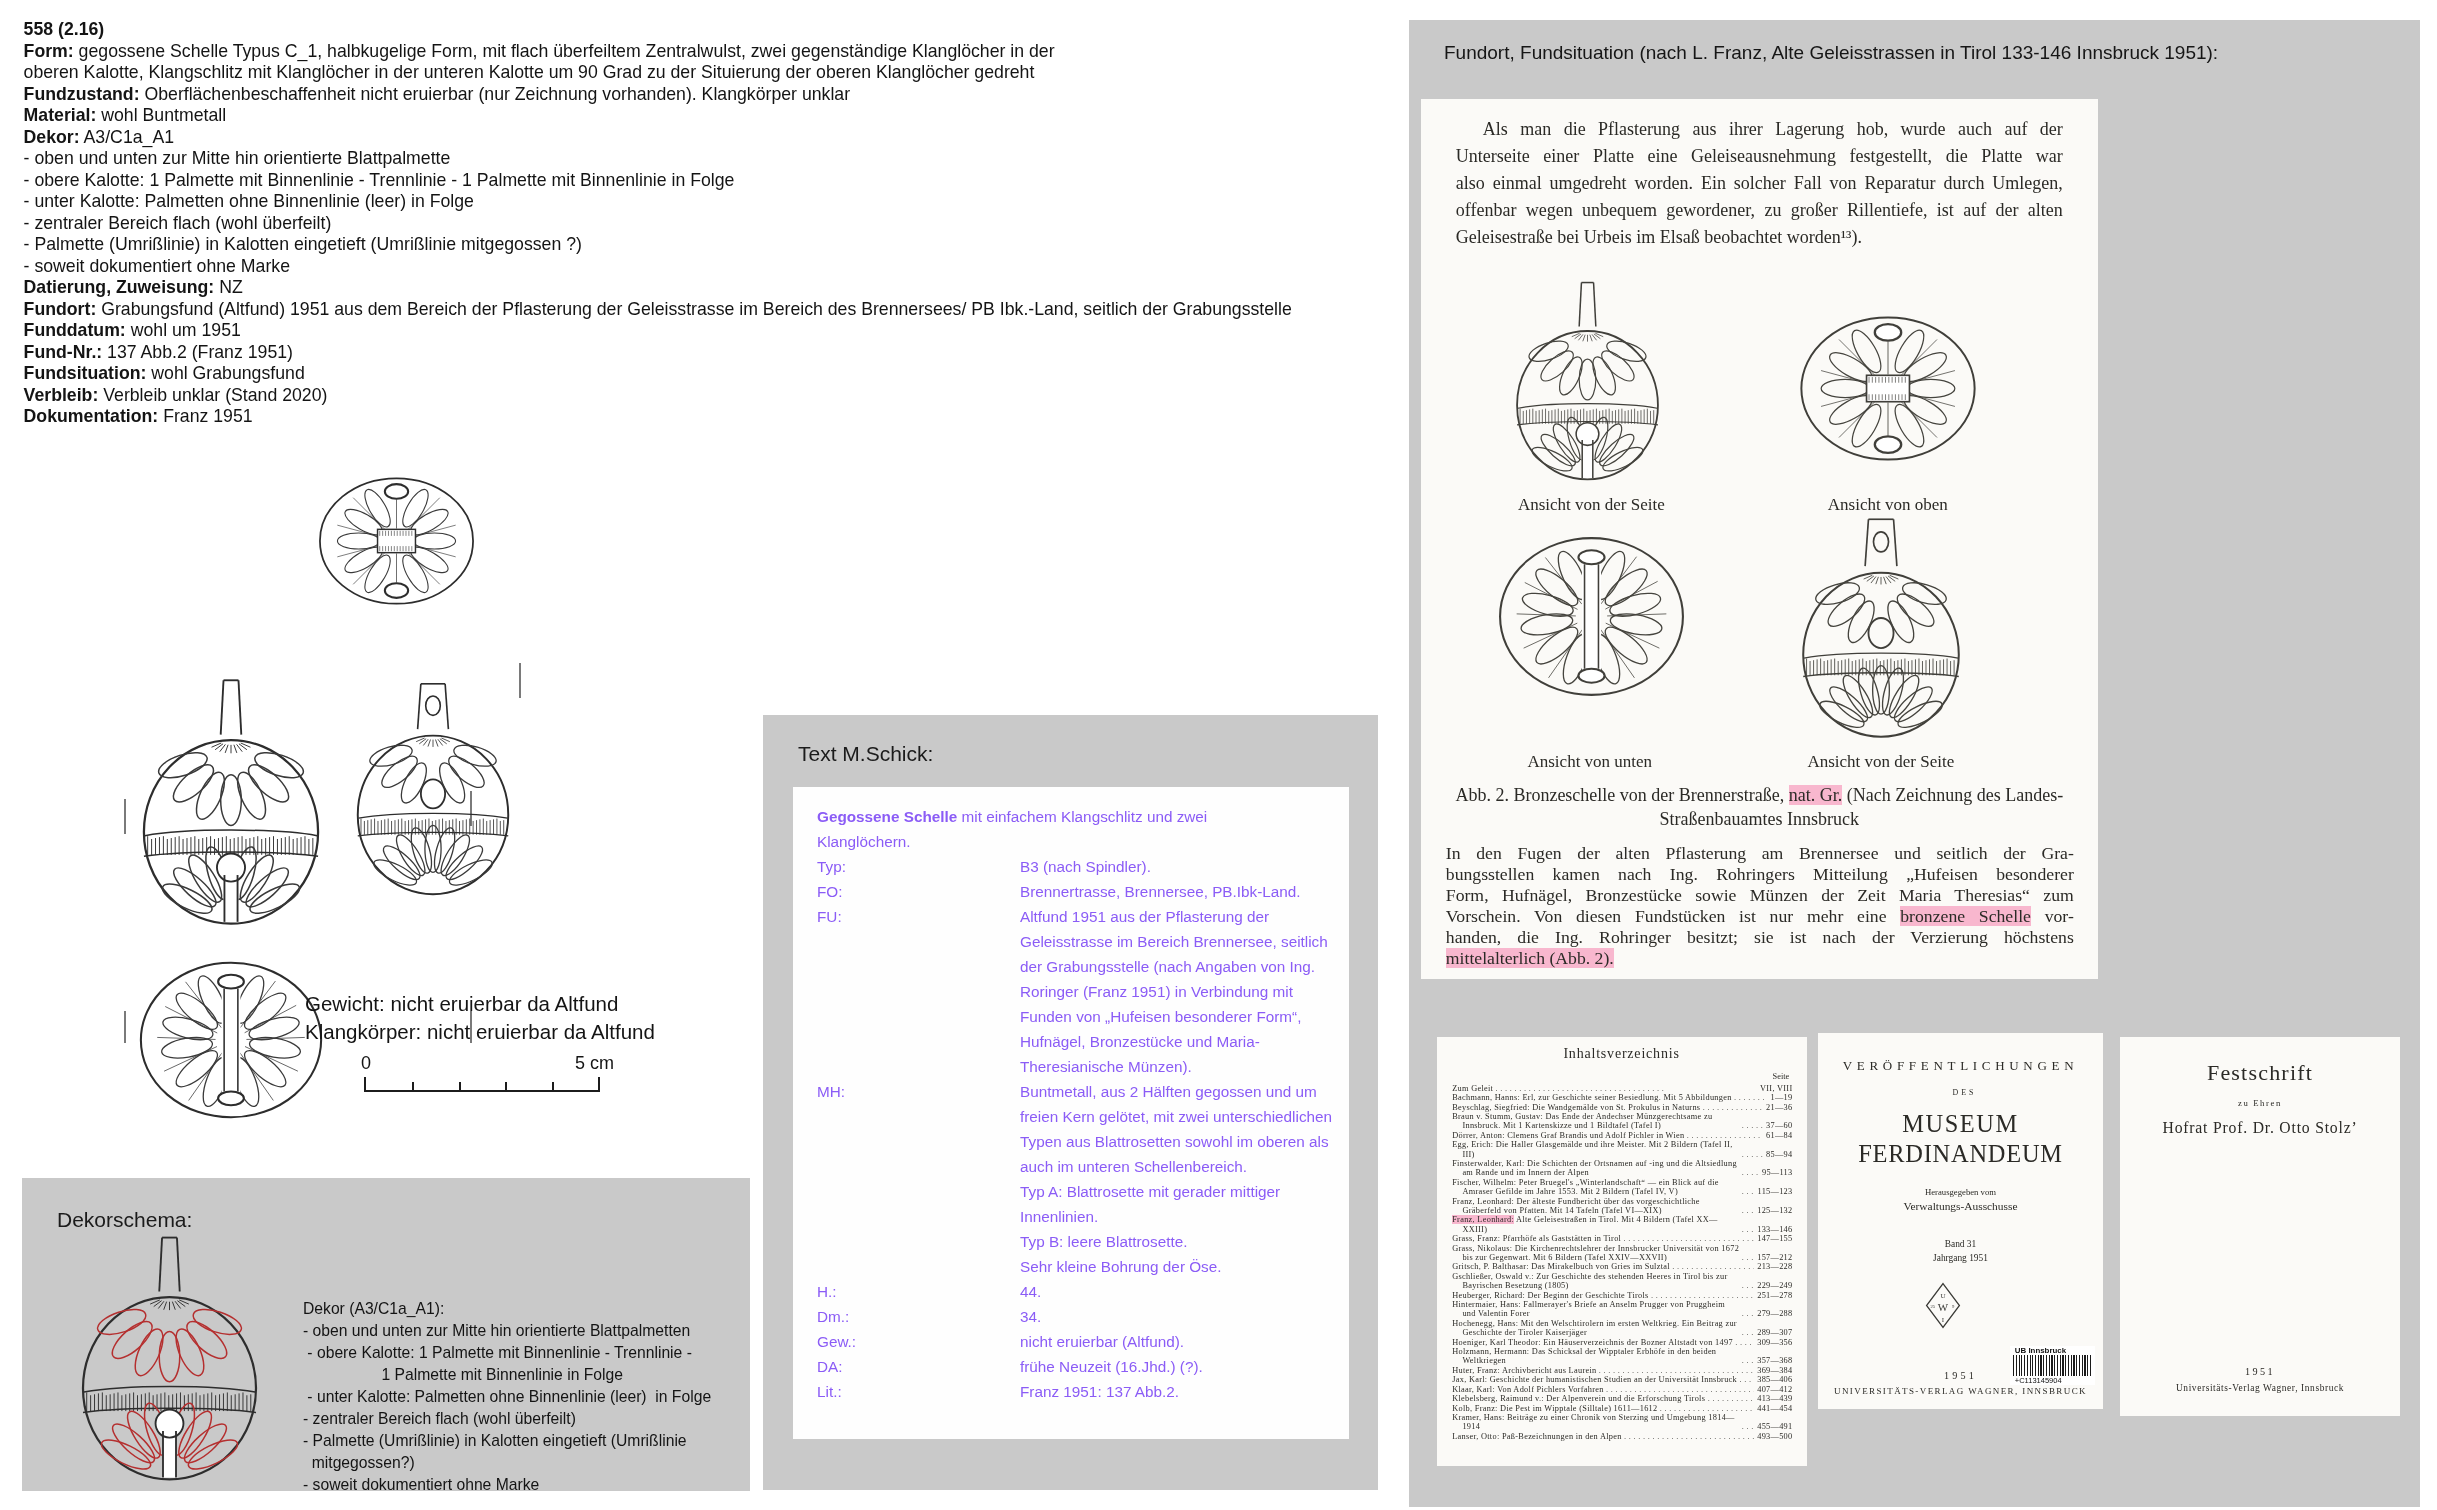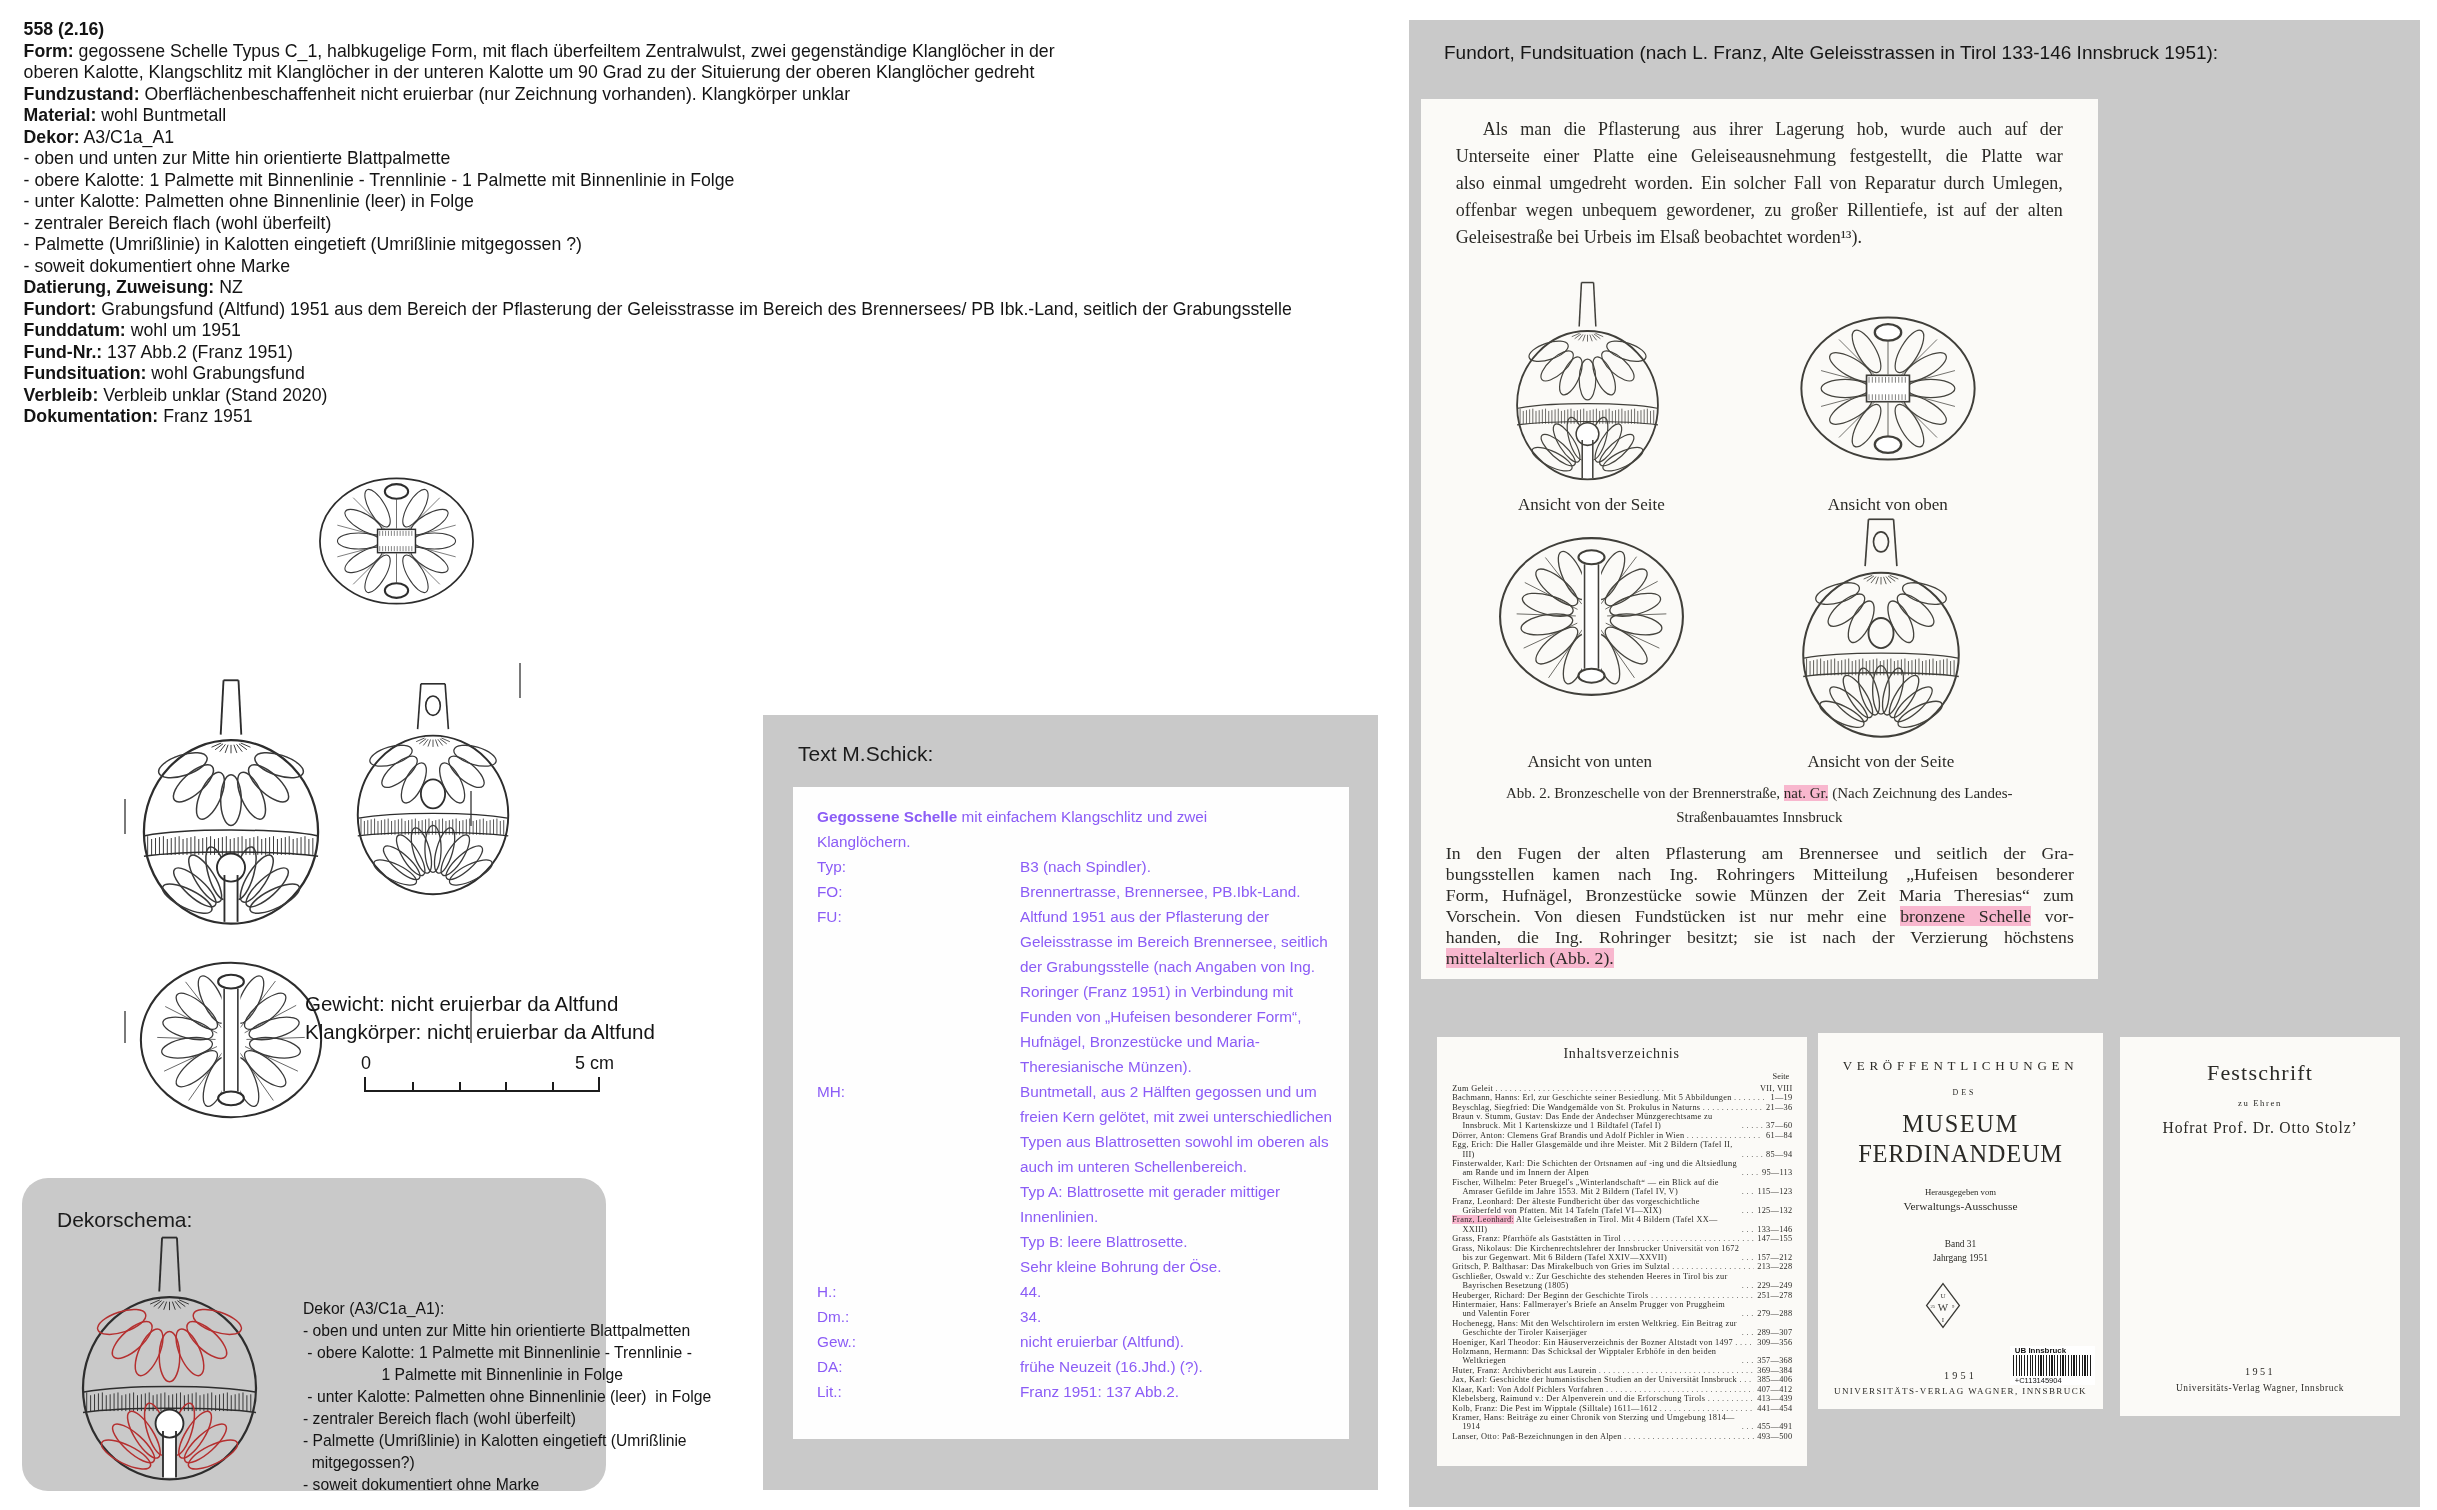--- a/index.html
+++ b/index.html
@@ -43,21 +43,21 @@
   
   #franz-panel{left:1409px;top:19.7px;width:1011px;height:1487px;}
   #franz-title{left:35px;top:22px;font-size:19px;white-space:nowrap;color:#161616;}
   #scan1{left:11.8px;top:79px;width:677px;height:880px;background:#fbfaf7;}
   .jline{text-align:justify;text-align-last:justify;}
   .jline.last{text-align-last:left;}
   #p1{position:absolute;left:35px;top:17.3px;width:607px;font-size:18px;line-height:27px;}
   #p1 .first{text-indent:27px;}
   #p2{position:absolute;left:25px;top:744px;width:628px;font-size:17.7px;line-height:21px;}
   .figlabel{position:absolute;font-size:17px;text-align:center;}
-  .capline{position:absolute;width:100%;text-align:center;font-size:15px;}
+  .capline{position:absolute;width:100%;text-align:center;font-size:18px;}
   .hl{background:#f8b7ce;}
 
   
   .smallpage{background:#fbfaf7;}
   #toc-title{position:absolute;left:0;right:0;top:9.4px;text-align:center;font-size:14px;letter-spacing:0.8px;}
   #toc-seite{position:absolute;right:17.3px;top:35px;font-size:8.3px;}
   #toc-entries{position:absolute;left:15.7px;right:14px;top:47px;font-size:8.3px;line-height:9.4px;letter-spacing:0.3px;}
   .toc-entry{display:flex;align-items:flex-end;}
   .toc-entry .tx{flex:0 1 auto;max-width:277px;padding-left:10.2px;text-indent:-10.2px;}
   .toc-entry .dots{flex:1 1 4.7px;overflow:hidden;white-space:nowrap;color:#3c3b36;}
@@ -348,21 +348,21 @@
     <span class="lab" style="left:-3.1px;">0</span>
     <span class="lab" style="right:-14px;">5 cm</span>
     <div class="bar">
       <div class="t" style="left:20%;"></div>
       <div class="t" style="left:40%;"></div>
       <div class="t" style="left:60%;"></div>
       <div class="t" style="left:80%;"></div>
     </div>
   </div>
 
-  <div class="abs graybox" style="left:22px;top:1178px;width:584px;height:313px;border-radius:26px;">
+  <div class="abs graybox" style="left:22px;top:1178px;width:728px;height:313px;">
     <div class="abs boxtitle" style="left:35px;top:30px;">Dekorschema:</div>
     <div class="abs" style="left:38px;top:54px;width:219px;height:253px;"><svg viewBox="0 0 220 272" width="100%" height="100%" preserveAspectRatio="xMidYMid meet">
           <ellipse cx="110" cy="168" rx="93" ry="98" fill="none" stroke="#2d2d2d" stroke-width="2.4"></ellipse>
           <line x1="102" y1="6" x2="99" y2="64" stroke="#2d2d2d" stroke-width="2"></line>
           <line x1="118" y1="6" x2="121" y2="64" stroke="#2d2d2d" stroke-width="2"></line>
           <line x1="102" y1="6" x2="118" y2="6" stroke="#2d2d2d" stroke-width="2"></line>
           <line x1="99.60769515458674" y1="73" x2="89.21539030917347" y2="77.5" stroke="#2d2d2d" stroke-width="1"></line>
           <line x1="101.51471862576143" y1="73.82842712474618" x2="93.02943725152286" y2="80.19238815542512" stroke="#2d2d2d" stroke-width="1"></line>
           <line x1="104" y1="74.46410161513775" x2="98" y2="82.2583302491977" stroke="#2d2d2d" stroke-width="1"></line>
           <line x1="106.89417145876975" y1="74.86370330515628" x2="103.7883429175395" y2="83.55703574175789" stroke="#2d2d2d" stroke-width="1"></line>

